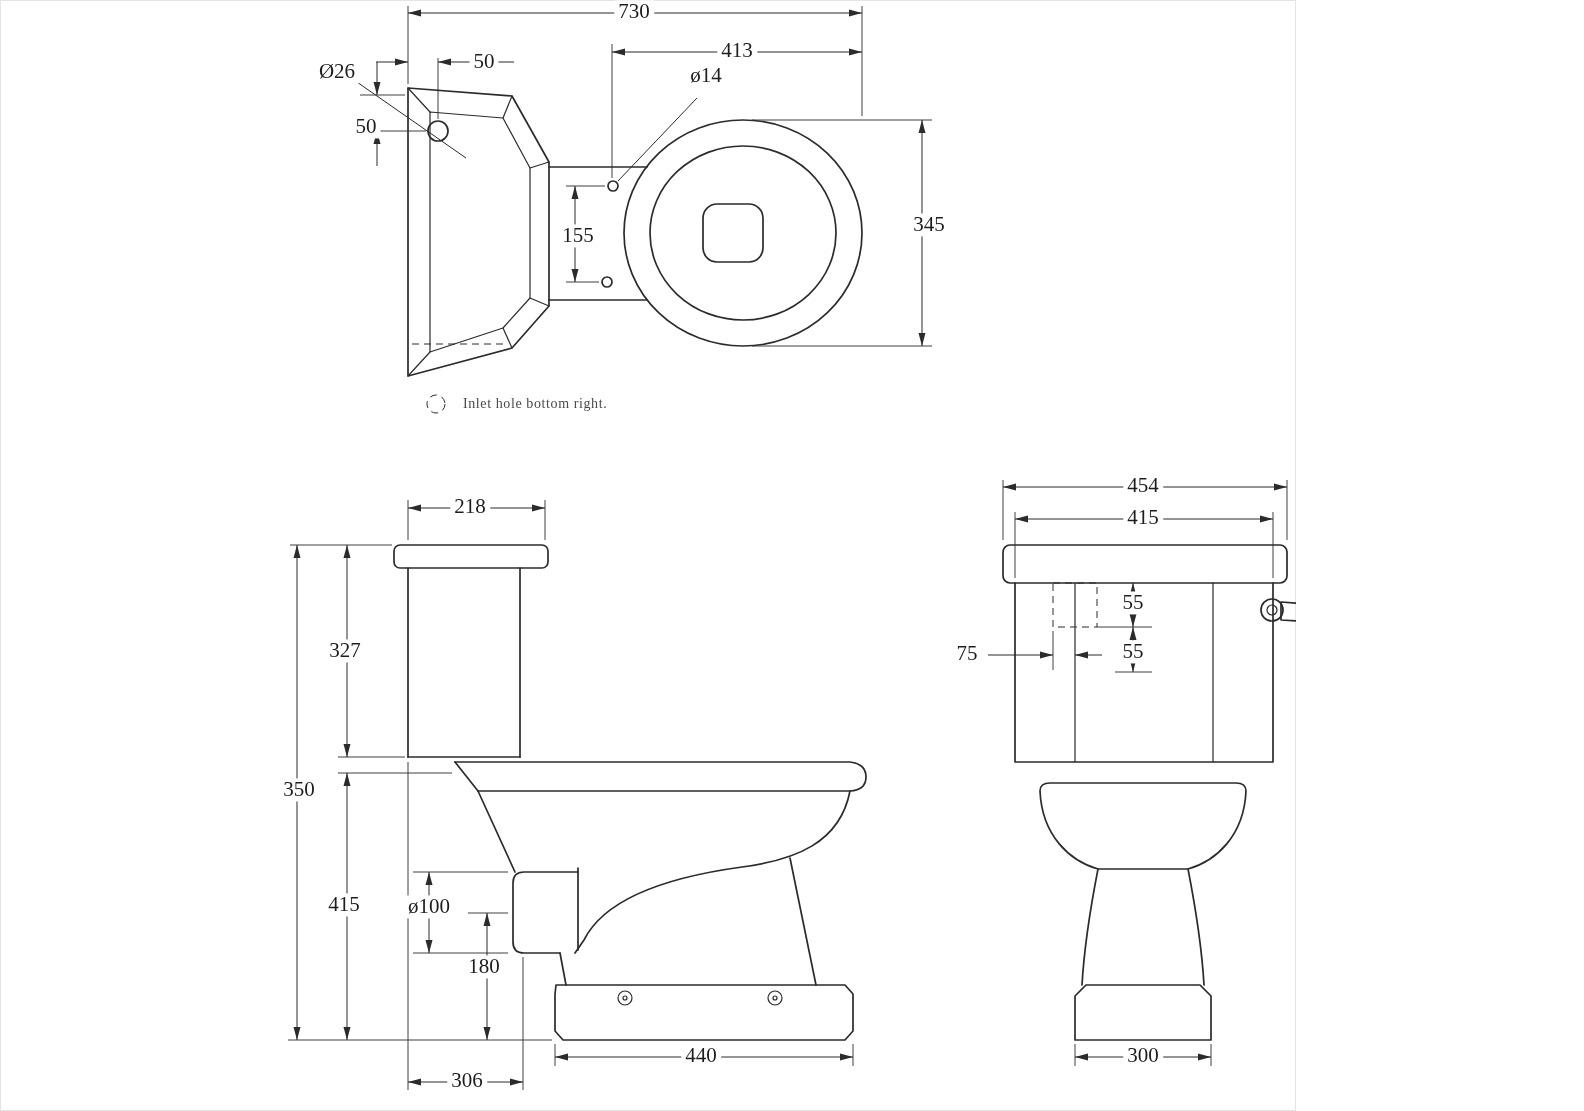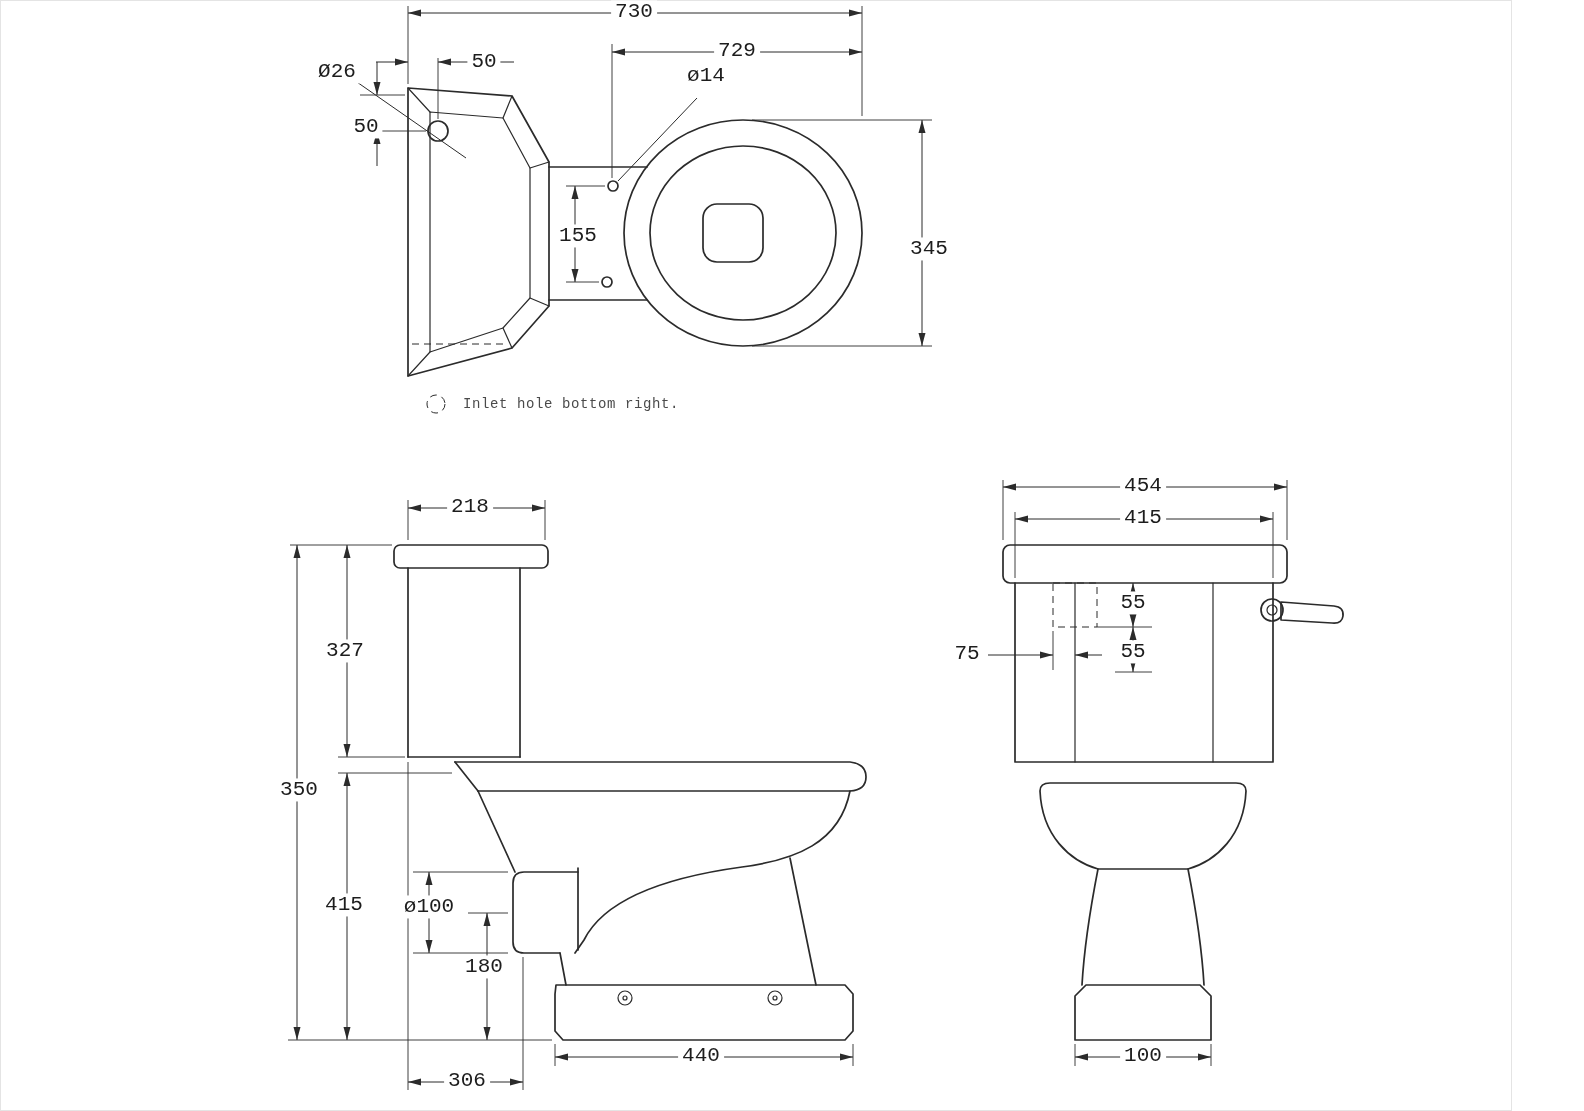--- a/index.html
+++ b/index.html
@@ -1,22 +1,22 @@
 <!DOCTYPE html>
 <html><head>
 <meta charset="utf-8">
 <style>
   html,body { margin:0; padding:0; background:#ffffff; }
   .canvas {
     position:relative;
-    width:1512px;
+    width:1296px;
     height:1111px;
     background:#ffffff;
     box-shadow: inset 0 0 0 1px #e4e4e4;
-    font-family:Liberation Mono, monospace;
+    font-family:Liberation Serif, serif;
     overflow:hidden;
   }
   svg { position:absolute; left:0; top:0; }
   .obj  { fill:none; stroke:#2b2b2b; stroke-width:1.7; stroke-linecap:round; stroke-linejoin:round; }
   .thin { stroke-width:1.2; }
   .dim  { fill:none; stroke:#2b2b2b; stroke-width:1; }
   .ext  { fill:none; stroke:#2b2b2b; stroke-width:0.9; }
   .dash { stroke-dasharray:7 5; }
   .dimlabel {
     position:absolute;
@@ -189,38 +189,38 @@
       <line class="dim" x1="988" y1="655" x2="1053" y2="655" marker-end="url(#arw)"></line>
       <line class="dim" x1="1075" y1="655" x2="1102" y2="655" marker-start="url(#arw)"></line>
 
       <line class="ext" x1="1075" y1="1044" x2="1075" y2="1066"></line>
       <line class="ext" x1="1211" y1="1044" x2="1211" y2="1066"></line>
       <line class="dim" x1="1075" y1="1057" x2="1211" y2="1057" marker-start="url(#arw)" marker-end="url(#arw)"></line>
     </g>
   </svg>
 
   <div class="dimlabel" style="left:634px; top:12px;">730</div>
-  <div class="dimlabel" style="left:737px; top:51px;">729</div>
+  <div class="dimlabel" style="left:737px; top:51px;">413</div>
   <div class="dimlabel" style="left:337px; top:72px;">Ø26</div>
   <div class="dimlabel" style="left:484px; top:62px;">50</div>
   <div class="dimlabel" style="left:366px; top:127px;">50</div>
   <div class="dimlabel" style="left:706px; top:76px;">ø14</div>
   <div class="dimlabel" style="left:578px; top:236px;">155</div>
-  <div class="dimlabel" style="left:929px; top:249px;">345</div>
+  <div class="dimlabel" style="left:929px; top:225px;">345</div>
   <div class="notelabel" style="left:463px; top:404px;">Inlet hole bottom right.</div>
 
   <div class="dimlabel" style="left:470px; top:507px;">218</div>
   <div class="dimlabel" style="left:345px; top:651px;">327</div>
   <div class="dimlabel" style="left:299px; top:790px;">350</div>
   <div class="dimlabel" style="left:344px; top:905px;">415</div>
   <div class="dimlabel" style="left:429px; top:907px;">ø100</div>
   <div class="dimlabel" style="left:484px; top:967px;text-align:right;">180</div>
   <div class="dimlabel" style="left:701px; top:1056px;">440</div>
   <div class="dimlabel" style="left:467px; top:1081px;">306</div>
 
   <div class="dimlabel" style="left:1143px; top:486px;">454</div>
   <div class="dimlabel" style="left:1143px; top:518px;">415</div>
   <div class="dimlabel" style="left:1133px; top:603px;">55</div>
   <div class="dimlabel" style="left:1133px; top:652px;">55</div>
   <div class="dimlabel" style="left:967px; top:654px;">75</div>
-  <div class="dimlabel" style="left:1143px; top:1056px;">100</div>
+  <div class="dimlabel" style="left:1143px; top:1056px;">300</div>
 
 </div>
 
 </body></html>

